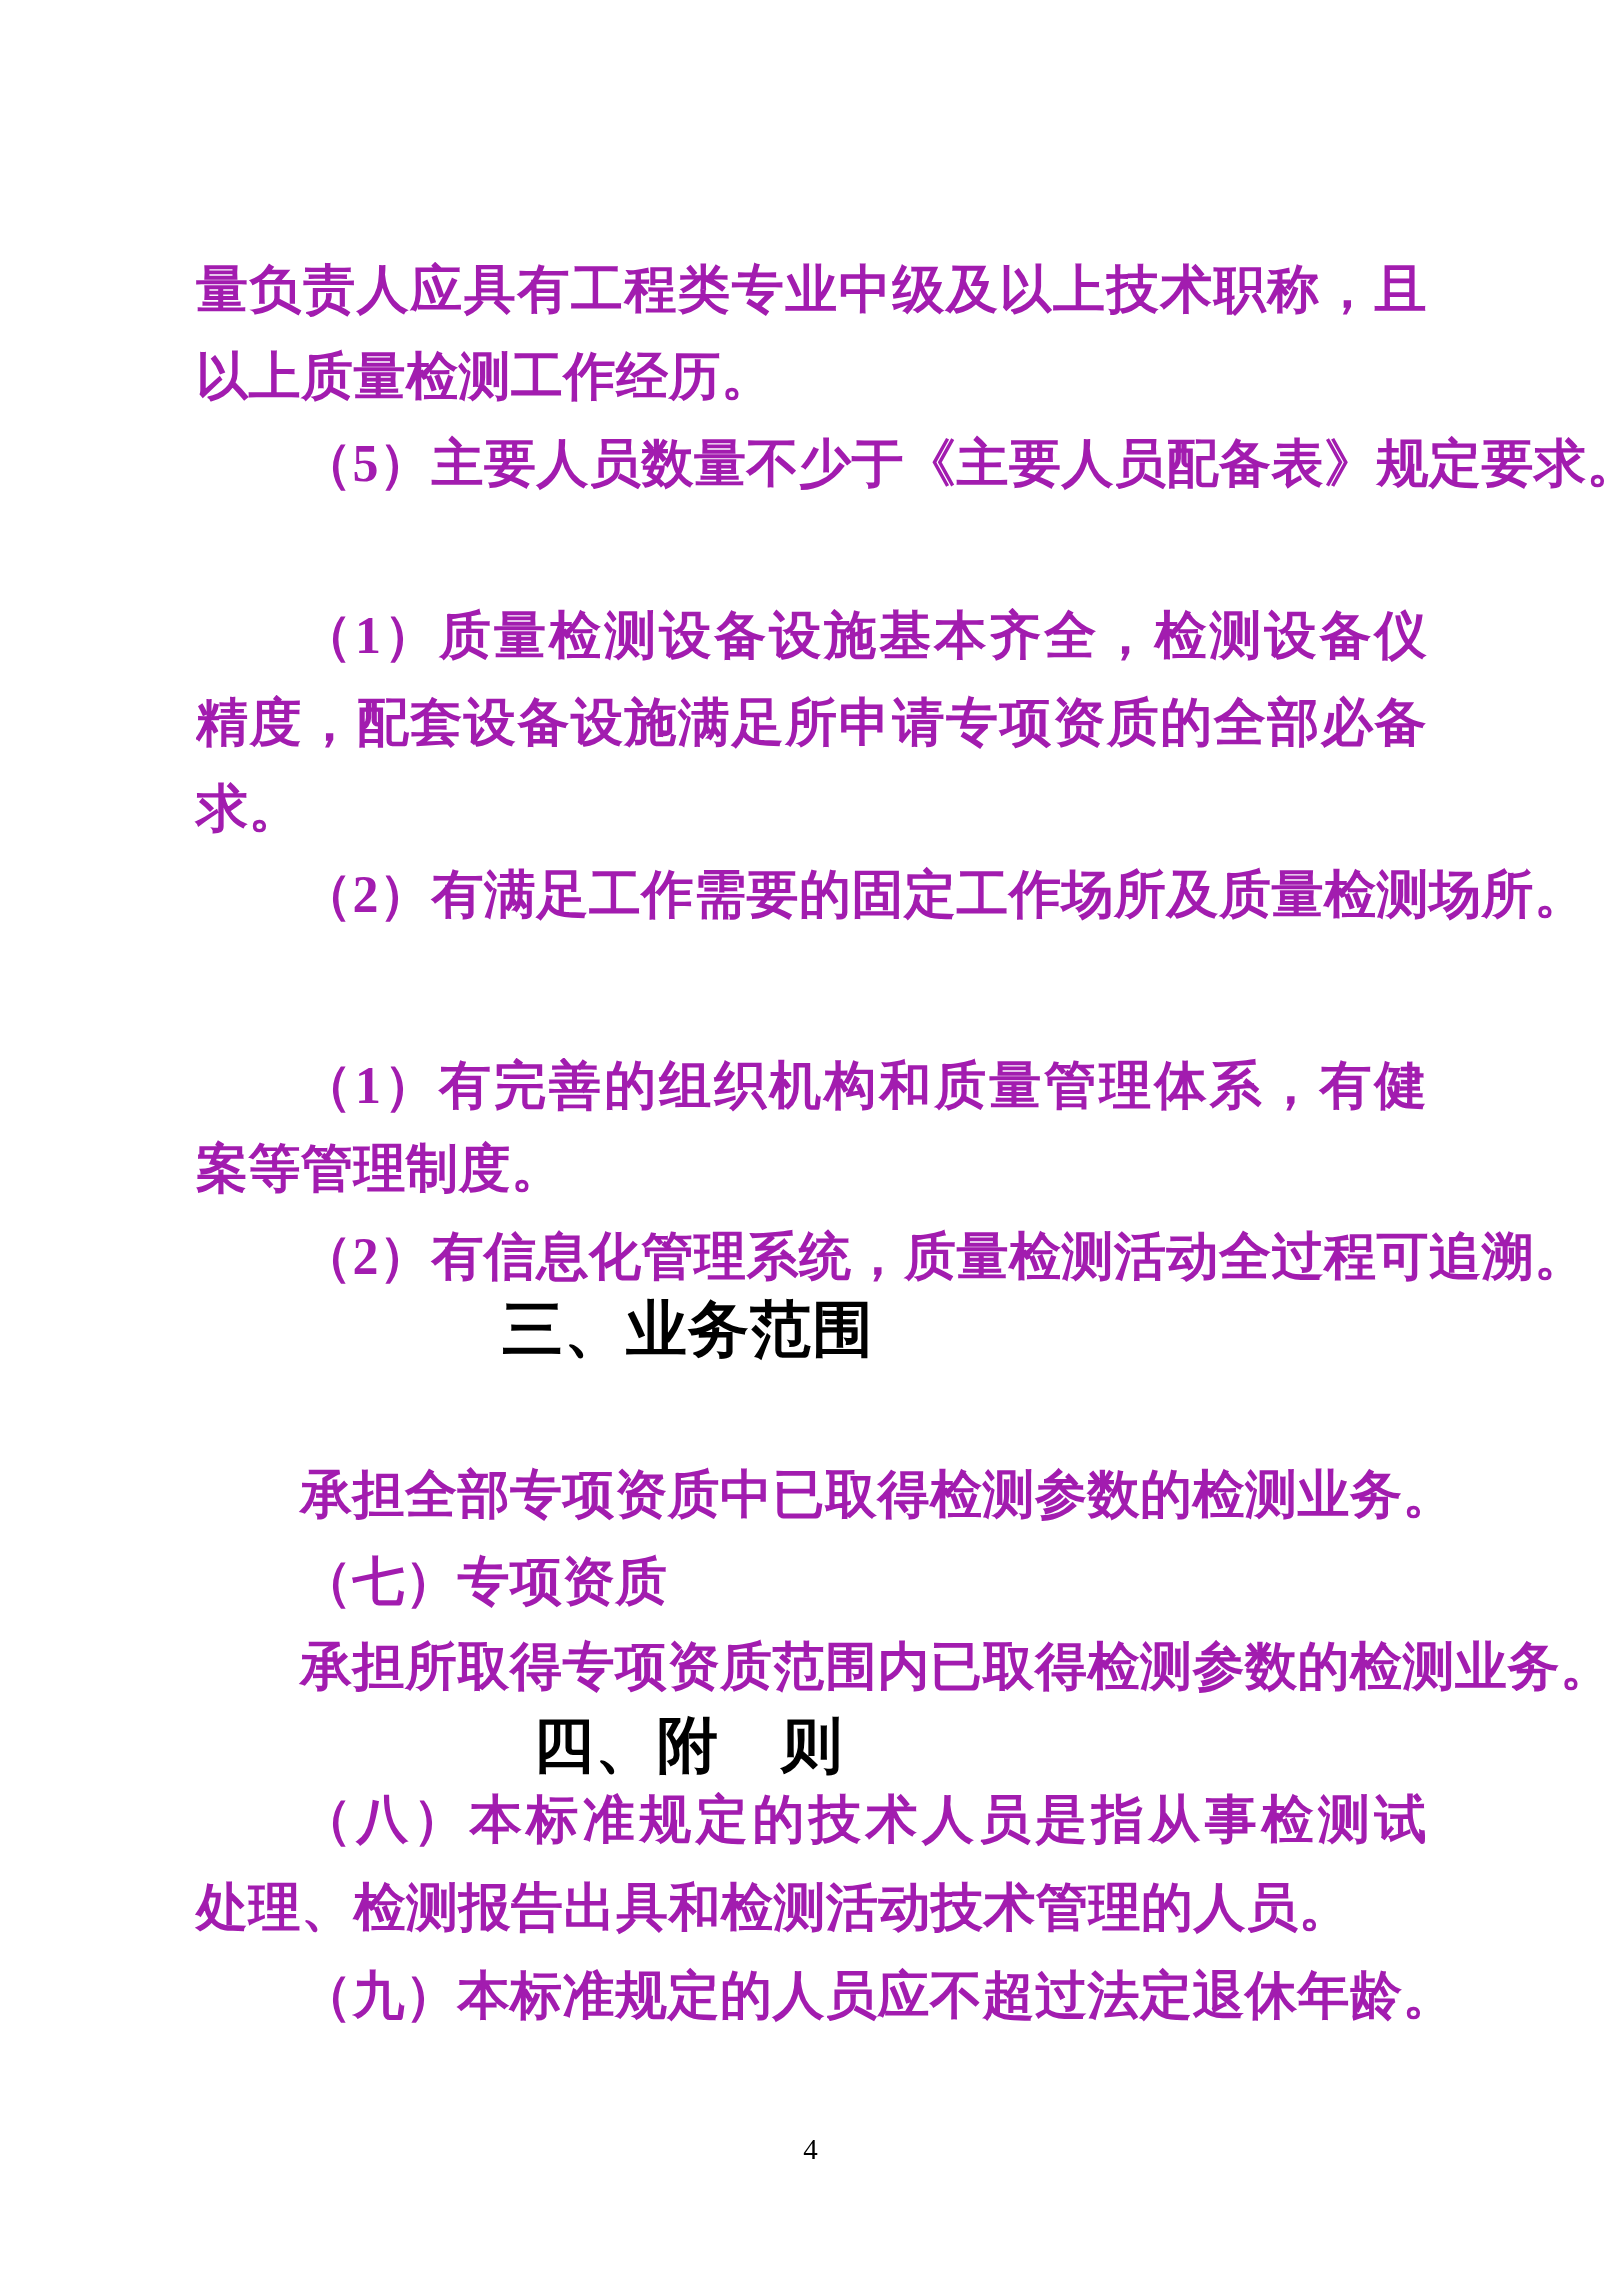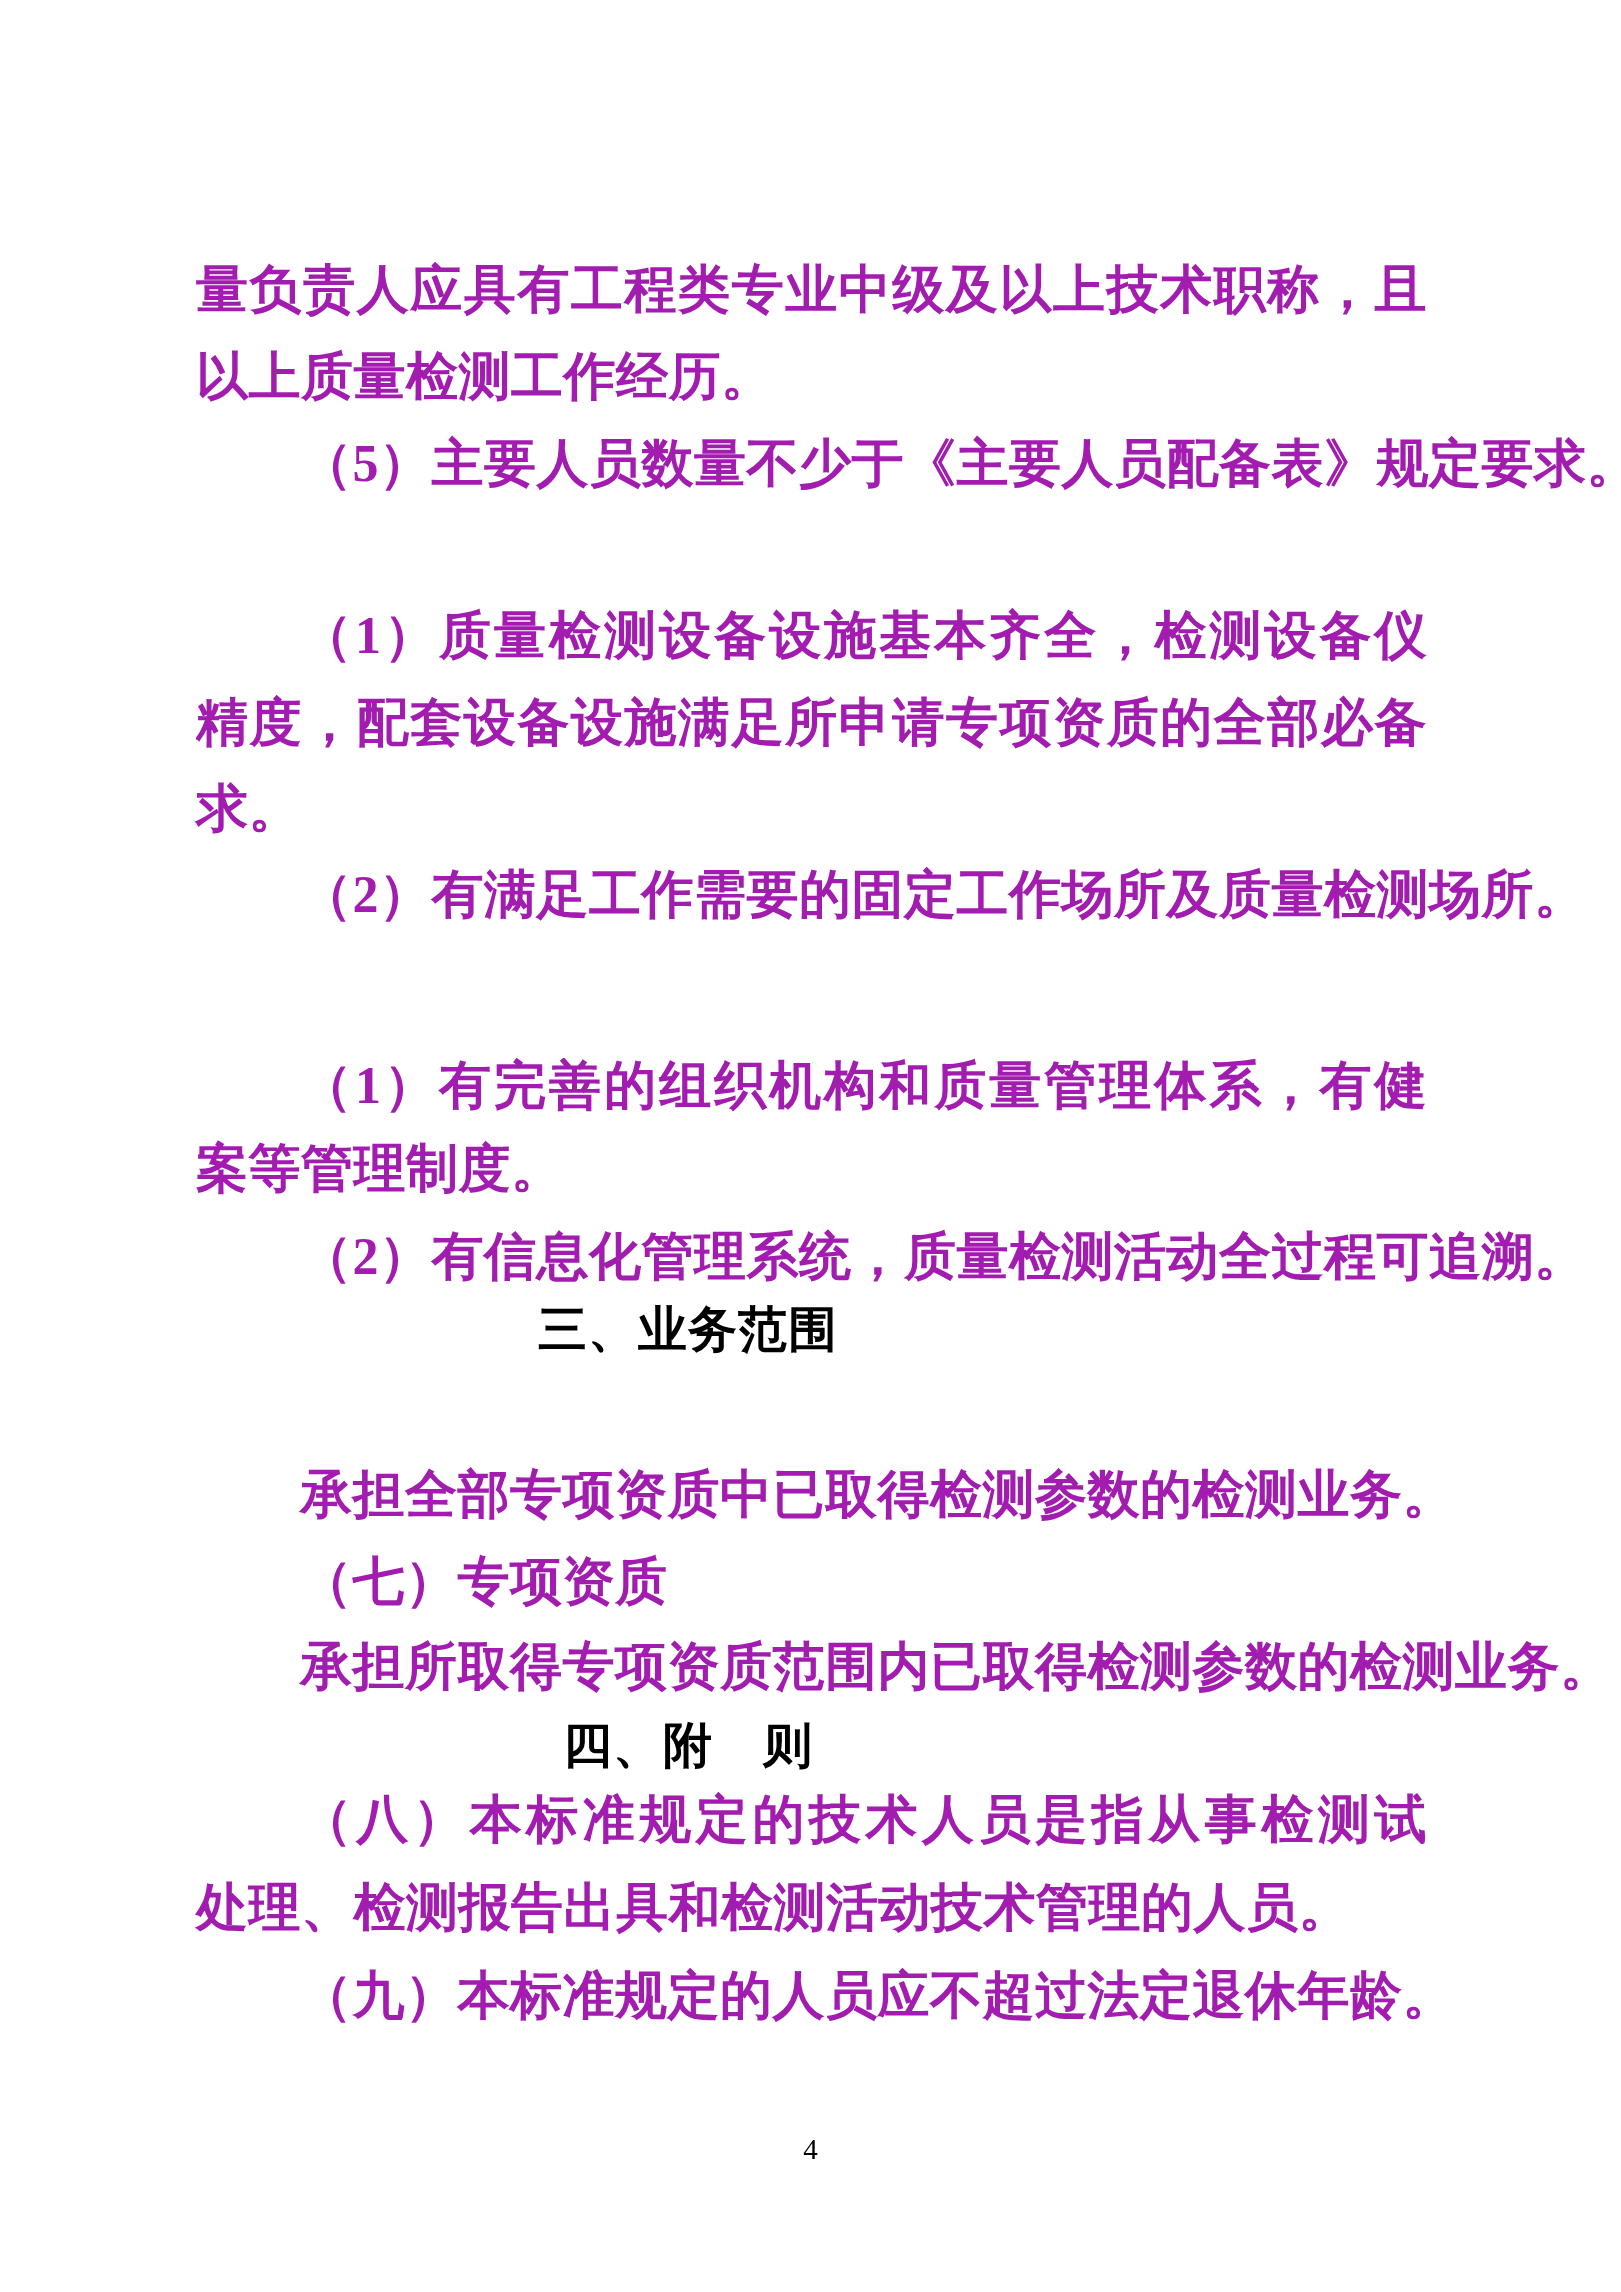--- a/index.html
+++ b/index.html
@@ -40,21 +40,21 @@
   }
 
   
   .heading {
     position: absolute;
     left: 0;
     width: 1376px;
     height: 59px;
     text-align: center;
     font-family: "Liberation Sans", "DejaVu Sans", sans-serif;
-    font-size: 49px;
+    font-size: 61px;
     line-height: 59px;
     font-weight: 700;
     letter-spacing: 1px;
     color: #000000;
   }
 
   .pagenum {
     position: absolute;
     left: 0;
     top: 2133px;

